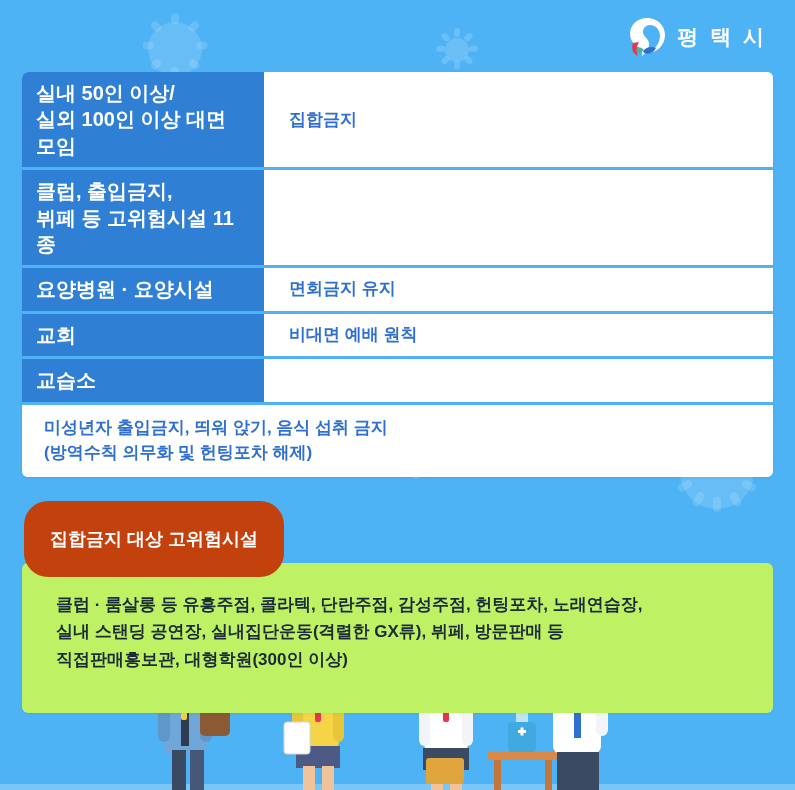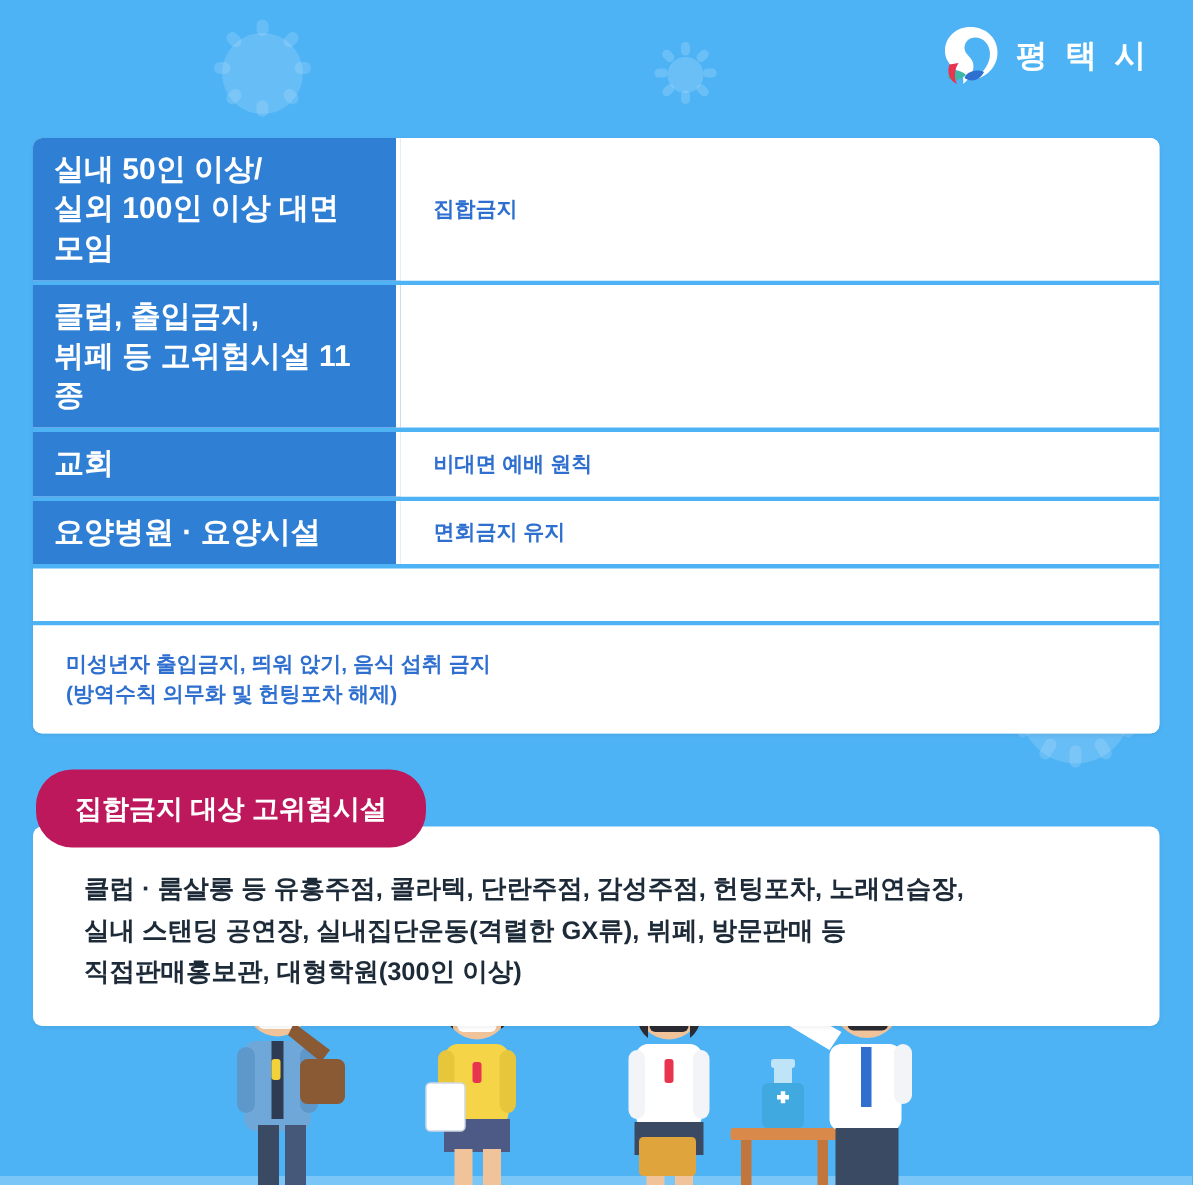--- a/index.html
+++ b/index.html
@@ -54,21 +54,21 @@
     width: 6px; height: 36%;
     margin-left: -3px;
     background: rgba(255,255,255,0.16);
     border-radius: 3px;
     transform-origin: 50% 240%;
   }
 
   
   .header {
     position: relative;
-    height: 92px;
+    height: 72px;
   }
   .logo-wrap {
     position: absolute;
     right: 28px;
     top: 16px;
     display: flex;
     align-items: center;
     gap: 10px;
   }
   .logo-mark {
@@ -108,54 +108,54 @@
     align-items: center;
     padding: 8px 14px;
     line-height: 1.32;
     border-right: 3px solid #ffffff;
     white-space: pre-line;
   }
   .cell-value {
     flex: 1 1 auto;
     background: #ffffff;
     color: #2f6fcf;
-    font-size: 14px;
+    font-size: 17px;
     font-weight: bold;
     display: flex;
     align-items: center;
     padding: 8px 22px;
     line-height: 1.42;
     white-space: pre-line;
   }
   .row-tall .cell-label,
   .row-tall .cell-value { min-height: 64px; }
   .row-h1 .cell-label, .row-h1 .cell-value { min-height: 72px; }
 
   
   .hr-section {
     position: relative;
     margin: 24px 22px 0 22px;
   }
   .hr-badge {
     display: inline-block;
-    background: #be185d;
+    background: #c2410c;
     color: #ffffff;
     font-size: 18px;
     font-weight: bold;
-    padding: 14px 26px;
+    padding: 26px 26px;
     border-radius: 24px;
     position: relative;
     z-index: 3;
     margin-left: 2px;
   }
   .hr-body {
-    background: #ffffff;
+    background: #bef264;
     border-radius: 6px;
     margin-top: -14px;
-    padding: 28px 34px 22px 34px;
+    padding: 28px 34px 40px 34px;
     color: #1d2a38;
     font-size: 17px;
     line-height: 1.62;
     font-weight: bold;
     white-space: pre-line;
     position: relative;
     z-index: 1;
     box-shadow: 0 1px 3px rgba(0,0,0,0.06);
   }
 
@@ -253,30 +253,31 @@
 실외 100인 이상 대면 모임</div>
     <div class="cell-value">집합금지</div>
   </div>
 
   <div class="row row-tall">
     <div class="cell-label">클럽, 출입금지,
 뷔페 등 고위험시설 11종</div>
   </div>
 
   <div class="row">
+    <div class="cell-label">요양병원 · 요양시설</div>
+    <div class="cell-value">면회금지 유지</div>
+  </div>
+
+  <div class="row">
     <div class="cell-label">교회</div>
     <div class="cell-value">비대면 예배 원칙</div>
   </div>
 
   <div class="row">
-    <div class="cell-label">요양병원 · 요양시설</div>
-    <div class="cell-value">면회금지 유지</div>
-  </div>
-
-  <div class="row">
+    <div class="cell-label">교습소</div>
   </div>
 
   <div class="row row-h1">
     <div class="cell-value">미성년자 출입금지, 띄워 앉기, 음식 섭취 금지
 (방역수칙 의무화 및 헌팅포차 해제)</div>
   </div>
 
 </div>
 
 <div class="hr-section">

